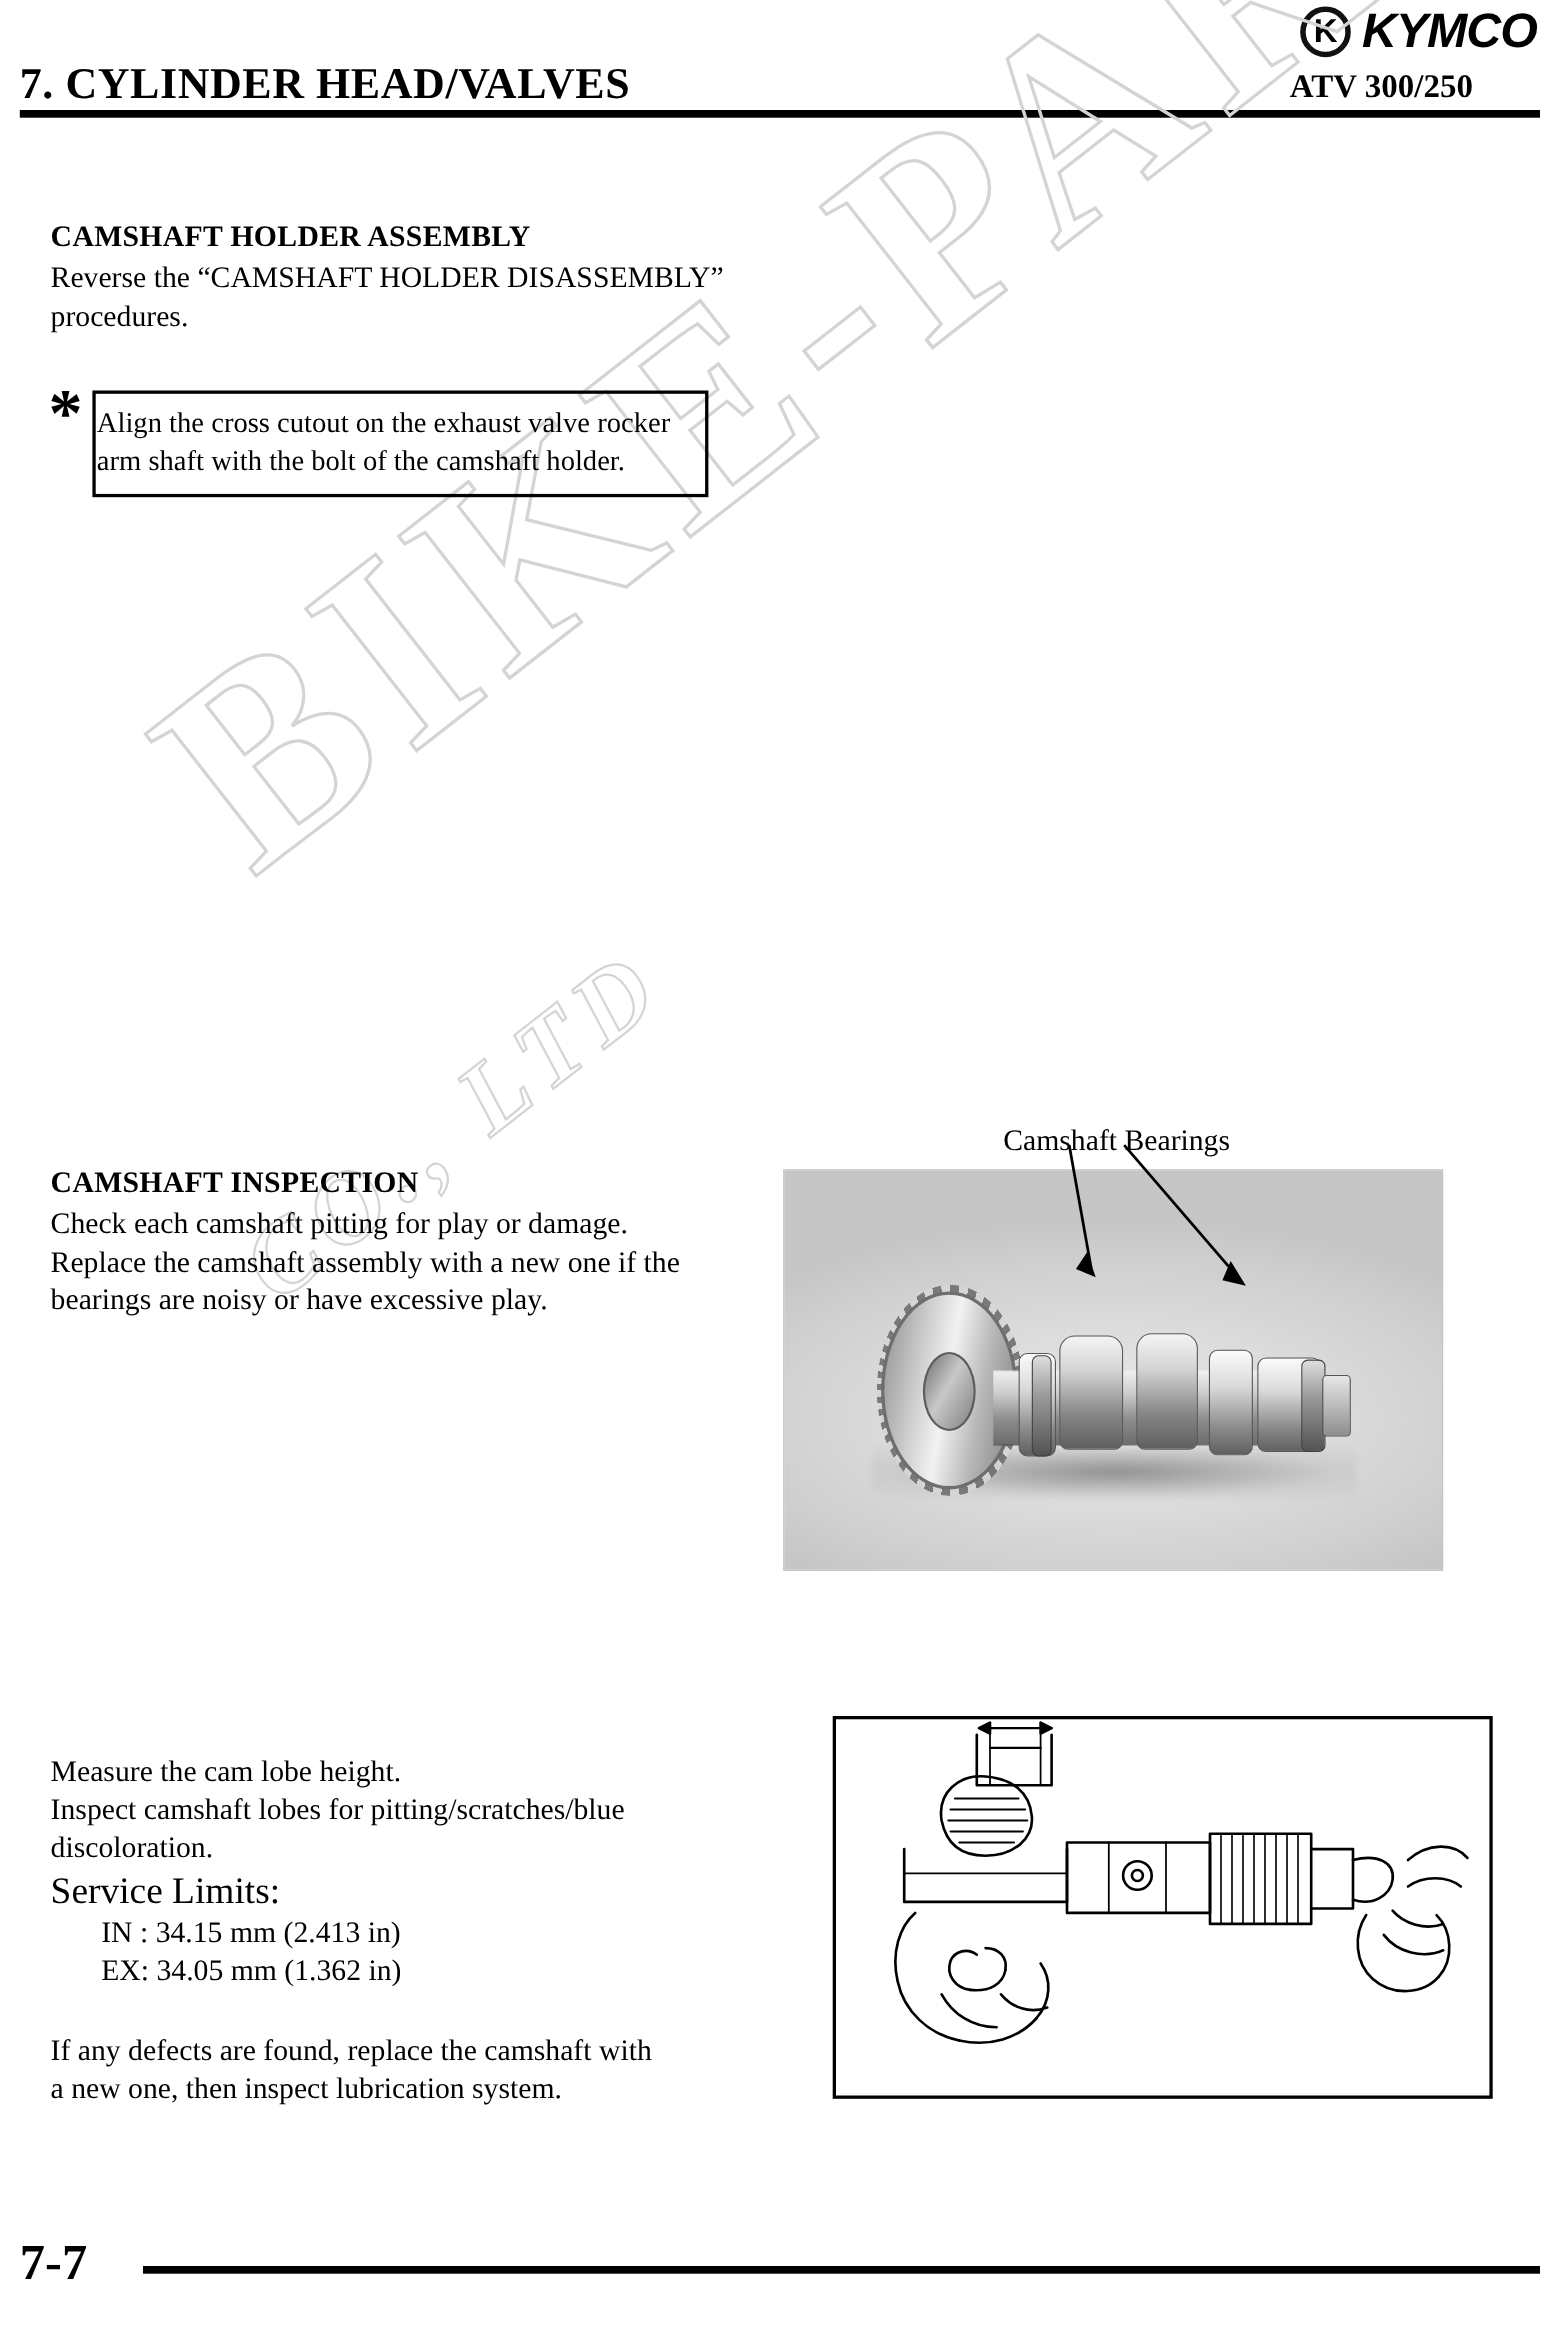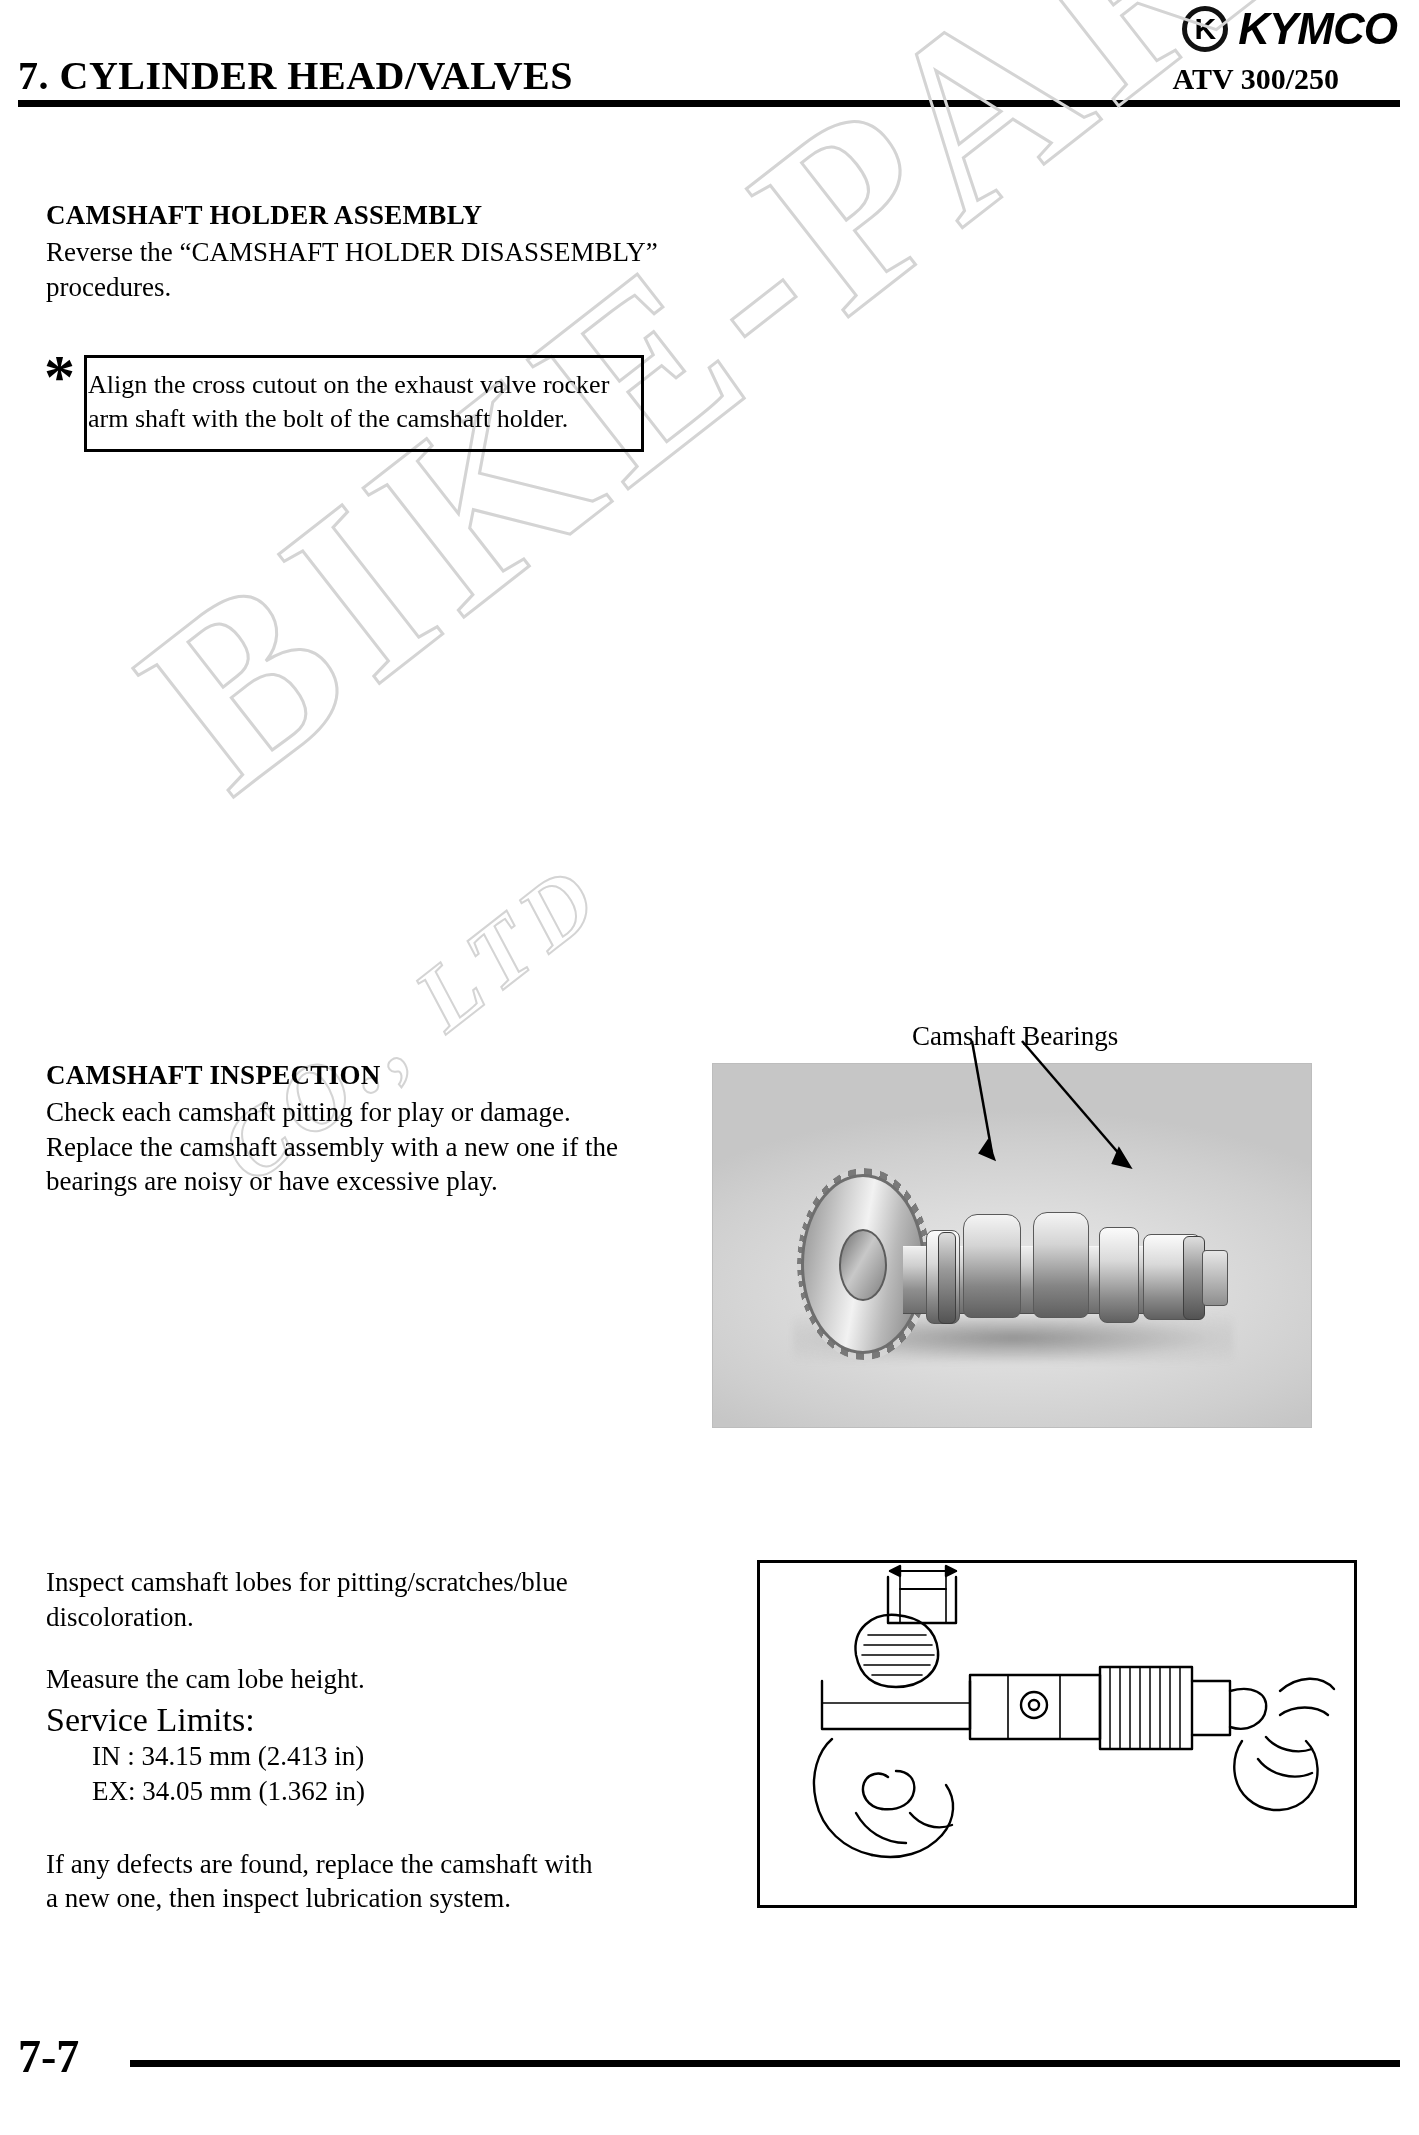--- a/index.html
+++ b/index.html
@@ -373,22 +373,22 @@
     <g stroke="#000" stroke-width="2.5" fill="#000">
       <path d="M 300 28 L 320 140"></path>
       <path d="M 316 128 L 322 146 L 308 140 Z"></path>
       <path d="M 350 28 L 455 150"></path>
       <path d="M 447 136 L 458 154 L 441 150 Z"></path>
     </g>
   </svg>
 </div>
 
 <div class="content" id="lobes-block">
+  <div class="para para-gap">Measure the cam lobe height.</div>
   <div class="para">Inspect camshaft lobes for pitting/scratches/blue discoloration.</div>
-  <div class="para para-gap">Measure the cam lobe height.</div>
   <div class="svc-limits">Service Limits:</div>
   <div class="limit-line">IN : 34.15 mm (2.413 in)</div>
   <div class="limit-line">EX: 34.05 mm (1.362 in)</div>
   <div class="para" id="final-note">If any defects are found, replace the camshaft with a new one, then inspect lubrication system.</div>
 </div>
 
 <div id="fig-micrometer">
   <svg viewBox="0 0 594 342" width="594" height="342">
     <g fill="none" stroke="#000" stroke-width="2.4" stroke-linecap="round" stroke-linejoin="round">
 

